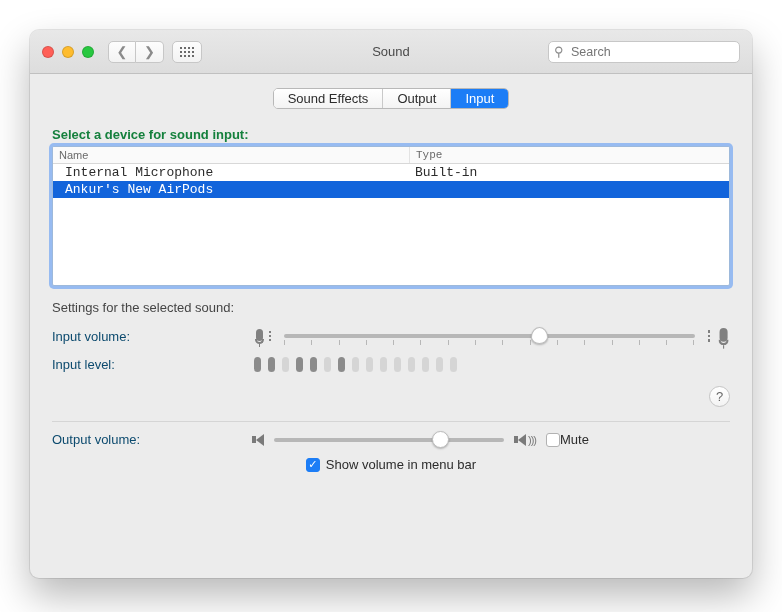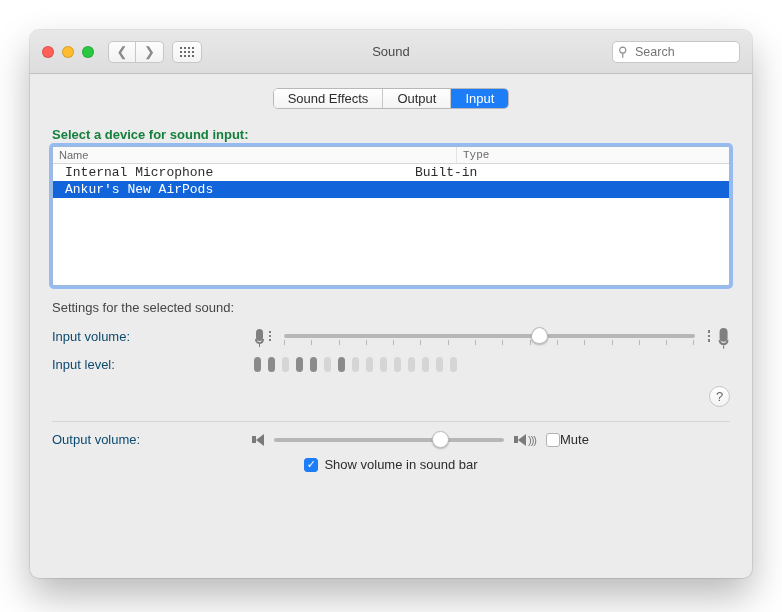--- a/index.html
+++ b/index.html
@@ -43,21 +43,21 @@
     width: 30px; height: 22px;
     background: linear-gradient(#fdfdfd,#f3f3f3);
     border: 1px solid #c7c7c7; border-radius: 5px;
     display: flex; align-items: center; justify-content: center;
   }
   .grid-dots { display: grid; grid-template-columns: repeat(4,2px); grid-template-rows: repeat(3,2px); gap: 2px; }
   .grid-dots i { width:2px; height:2px; background:#6a6a6a; display:block; }
   .title { position:absolute; left:0; right:0; text-align:center; font-size:13px; color:#4a4a4a; pointer-events:none; }
   .searchwrap { margin-left:auto; position:relative; }
   .searchwrap input {
-    width: 128px; height: 22px; border-radius: 5px;
+    width: 192px; height: 22px; border-radius: 5px;
     border: 1px solid #c7c7c7; padding: 0 6px 0 22px;
     background: #fff; font-size: 12.5px; color:#0f172a; outline:none;
   }
   .searchwrap .mag { position:absolute; left:6px; top:3.5px; color:#8b8b8b; font-size:13px; }
   
   .tabs { display:flex; justify-content:center; margin:14px 0 18px; }
   .tabbar { display:flex; border:1px solid #b8b8b8; border-radius:5px; overflow:hidden; background:#fdfdfd; }
   .tab { padding: 2px 14px; font-size:13px; border-right:1px solid #c9c9c9; background:linear-gradient(#ffffff,#f3f3f3); cursor:default; }
   .tab:last-child { border-right:none; }
   .tab.selected { background:#1c7df6; color:#fff; }
@@ -67,21 +67,21 @@
   .listbox {
     height: 140px;
     border: 1px solid #9db9db;
     box-shadow: 0 0 0 3px rgba(82,147,246,0.55);
     border-radius: 2px;
     background:#fff;
     overflow:hidden;
   }
   .listhead { display:flex; background:#fafafa; border-bottom:1px solid #d8d8d8; font-size:11px; color:#6a6a6a; }
   .listhead .col { padding: 2px 6px; }
-  .col.name { width: 404px; border-right:1px solid #e3e3e3; }
+  .col.name { width: 357px; border-right:1px solid #e3e3e3; }
   .col.type { flex:1;font-family:Liberation Mono, monospace; }
   .row { display:flex; font-size:13px; }
   .row .cell { padding: 1px 12px; font-family: Liberation Mono, monospace; }
   .row .cell.name { width:350px; }
   .row .cell.type { flex:1; }
   .row.selected { background:#1264db; color:#fff; }
   .settings-label { margin: 14px 0 10px; color:#454545; }
   .formrow { display:flex; align-items:center; margin: 10px 0; }
   .formlabel { width: 200px; text-align:left; padding-right:8px; color:#0c4a6e; }
   
@@ -291,17 +291,17 @@
           <span class="waves">)))</span>
       </span>
       <span class="mutewrap">
         <span class="checkbox"></span>
         <span>Mute</span>
       </span>
     </div>
 
     <div class="checkline">
       <span class="checkbox checked">✓</span>
-      <span>Show volume in sound bar</span>
+      <span>Show volume in menu bar</span>
     </div>
   </div>
 
 </div>
 
 </body></html>

